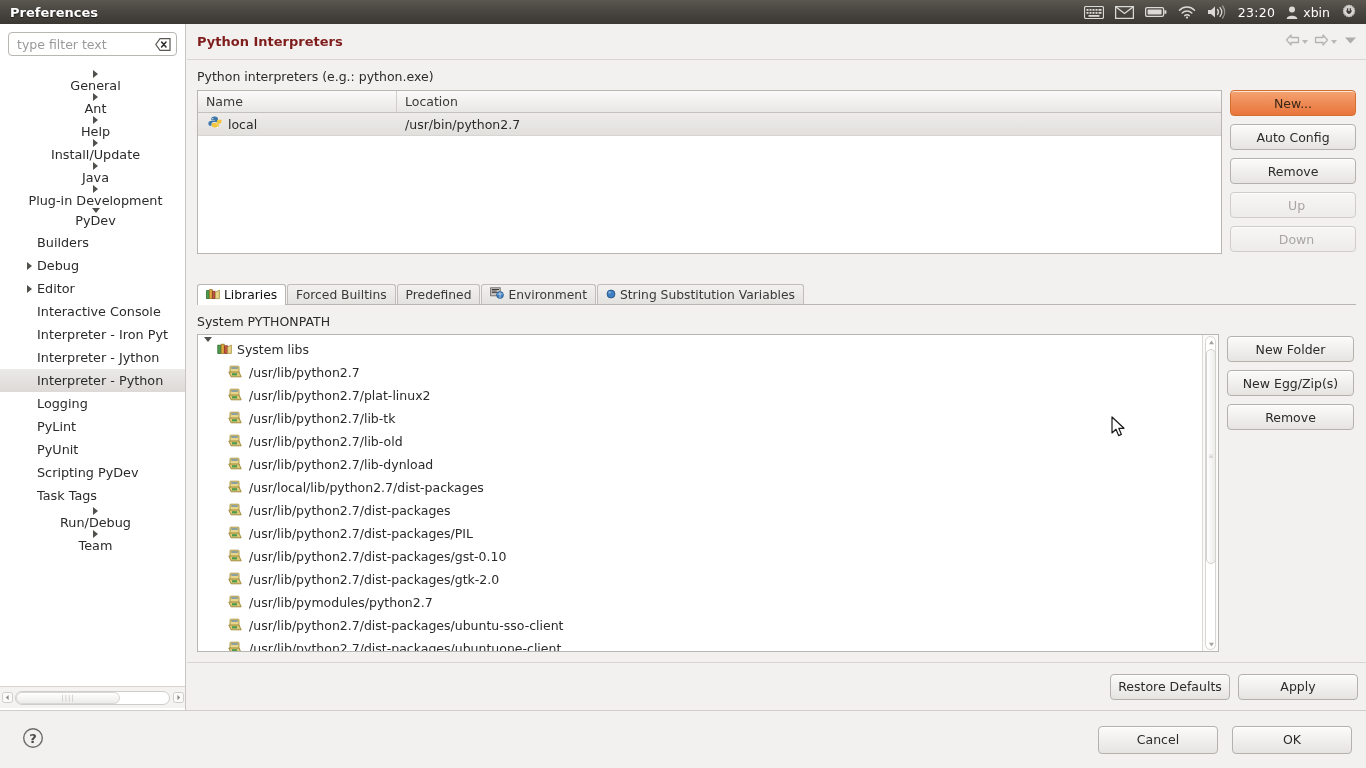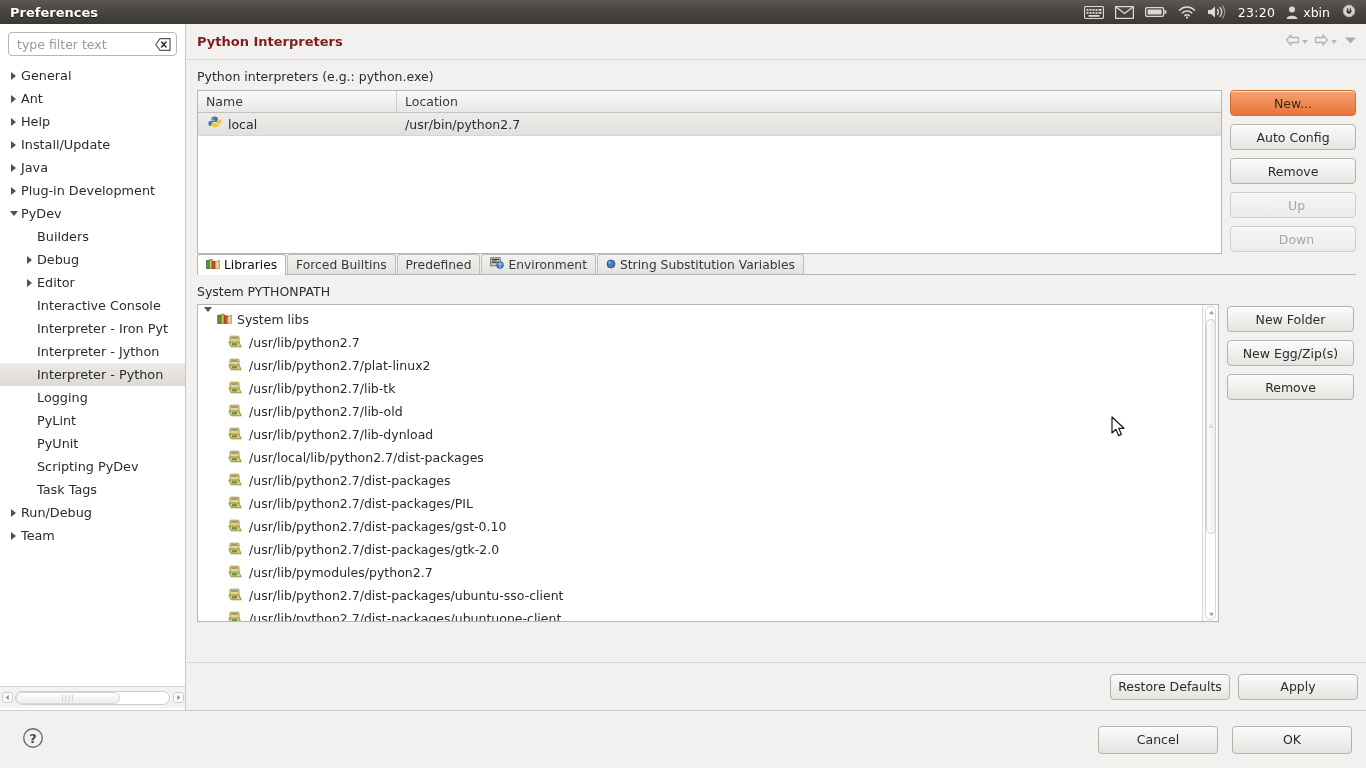--- a/index.html
+++ b/index.html
@@ -42,21 +42,21 @@
   #tray .userwrap { display:flex; align-items:center; gap:5px; }
 
   
   #sidebar {
     position: absolute; left: 0; top: 24px;
     width: 186px; height: 686px;
     background: #ffffff;
     border-right: 1px solid #c8c5c2;
   }
   #filterbox {
-    margin: 8px 8px 6px 8px;
+    margin: 8px 8px 12px 8px;
     height: 24px;
     border: 1px solid #b9b6b2;
     border-radius: 4px;
     background: #ffffff;
     display: flex; align-items: center;
     padding: 0 5px 0 8px;
   }
   #filterbox .ph {
     color: #9a9a9a; font-size: 12.5px; flex: 1;
     white-space: nowrap; overflow: hidden;
@@ -71,21 +71,21 @@
     white-space: nowrap;
     cursor: default;
   }
   .tnode.sel { background: linear-gradient(to bottom,#eceae8,#dcd9d6); }
   .tnode .tw {
     width: 15px; display: inline-flex;
     justify-content: center; align-items: center;
     flex: none;
   }
   .tnode .tlabel { font-size: 12.8px; color: #2b2b2b; }
-  .lvl1 { padding-left: 6px; }
+  .lvl1 { padding-left: 6px; flex-direction: column; }
   .lvl2 { padding-left: 22px; }
 
   .arrow-r {
     width: 0; height: 0;
     border-left: 5px solid #52504d;
     border-top: 4px solid transparent;
     border-bottom: 4px solid transparent;
   }
   .arrow-d {
     width: 0; height: 0;
@@ -197,21 +197,21 @@
   }
   .btn.orange {
     background: linear-gradient(to bottom,#f4a373,#e8743a);
     border-color: #d4702f;
     color: #3a2615;
   }
   .btn.disabled { color: #a8a5a2; background: linear-gradient(to bottom,#f7f6f5,#eeecea); border-color: #cfccc9; padding-left: 7px; }
 
   
   #tabs {
-    margin-top: 0;
+    margin-top: 30px;
     display: flex; align-items: flex-end;
     height: 21px;
     border-bottom: 1px solid #b8b5b2;
   }
   .tab {
     height: 20px;
     display: flex; align-items: center; gap: 4px;
     padding: 0 8px;
     font-size: 12.3px;
     border: 1px solid #c0bdba;

